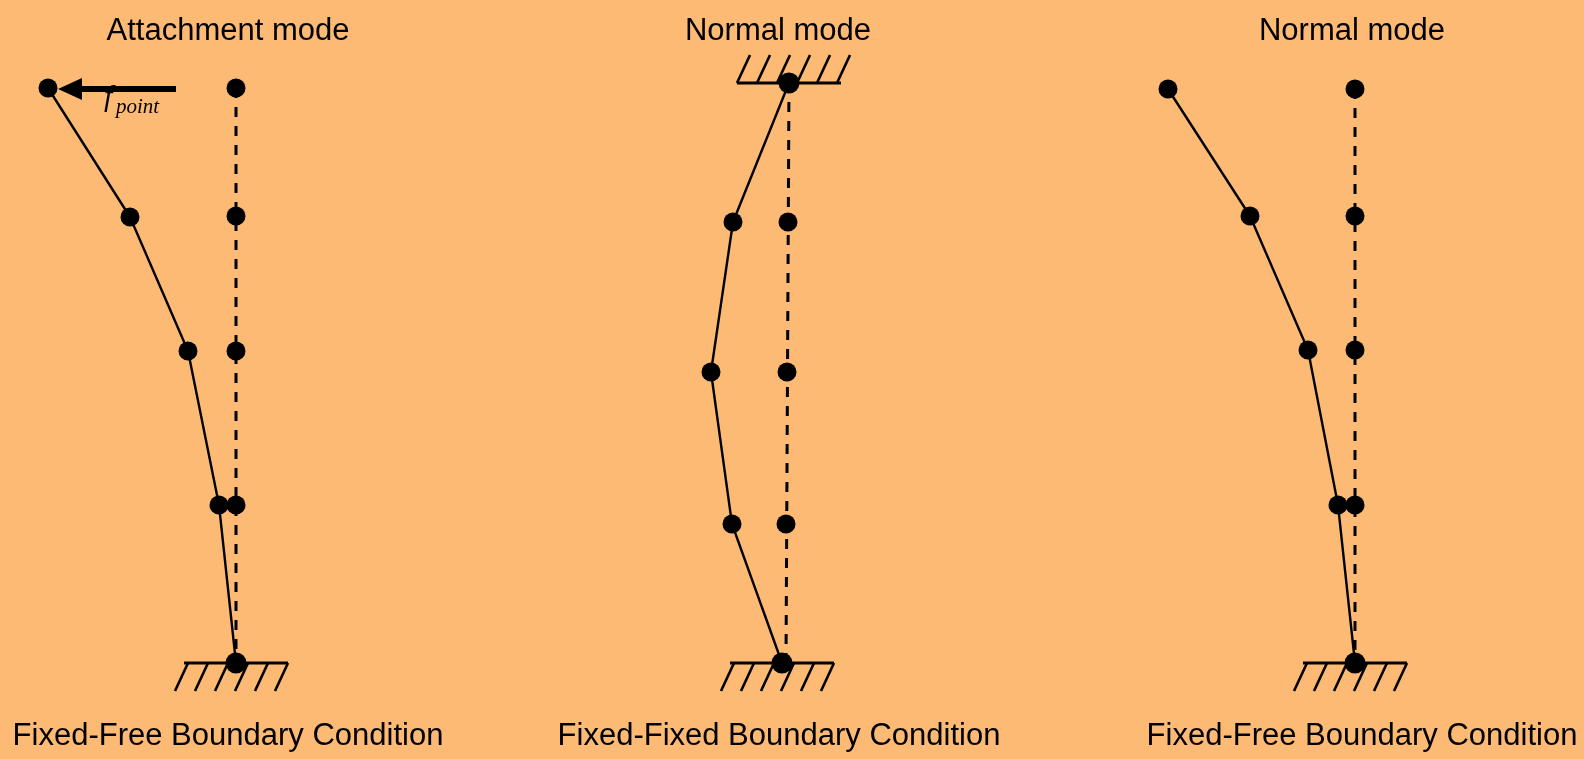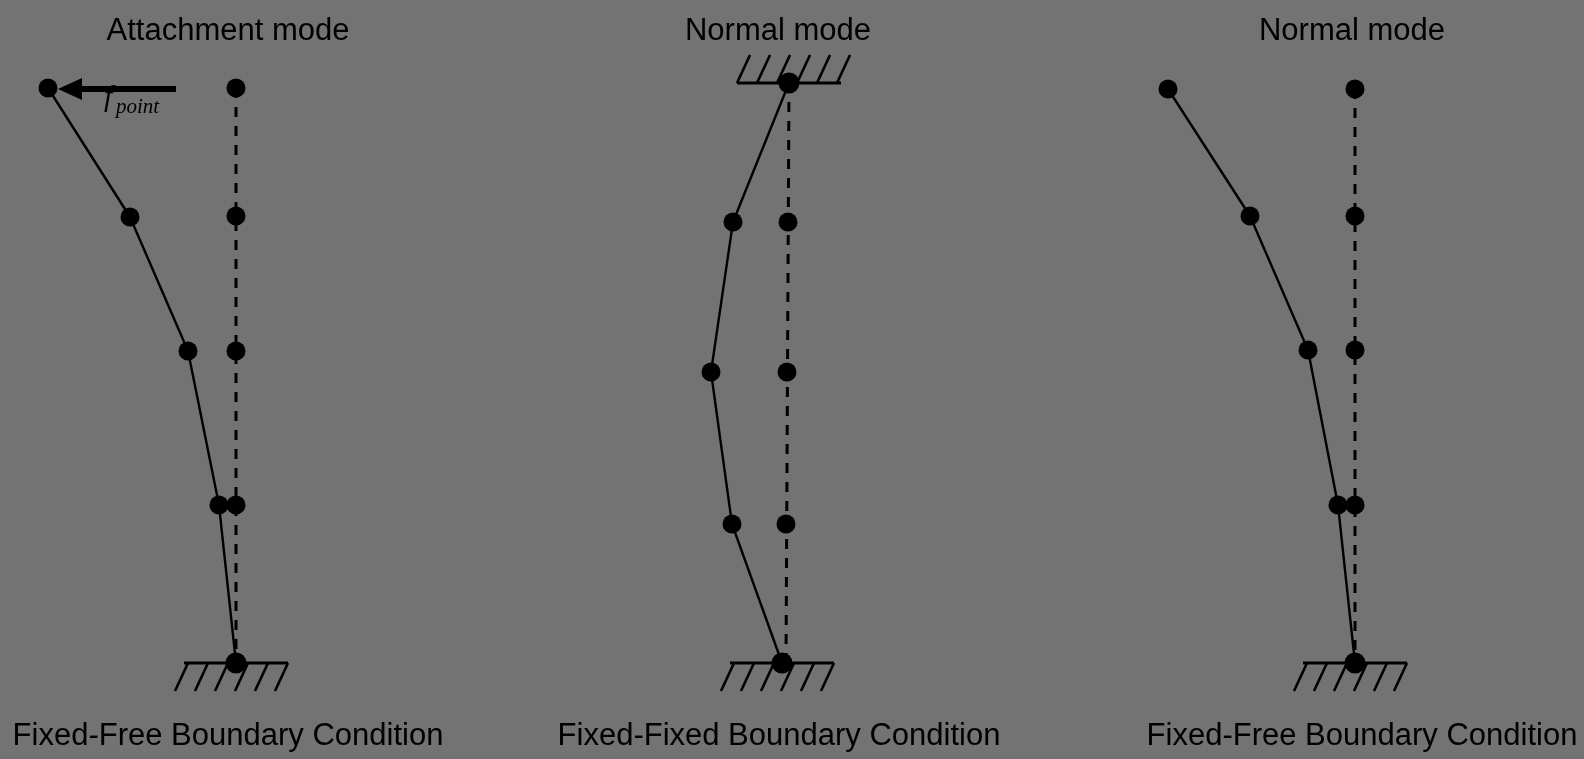--- a/index.html
+++ b/index.html
@@ -10,21 +10,21 @@
   body {
     width: 1584px;
     height: 759px;
     font-family: "Liberation Sans", sans-serif;
     overflow: hidden;
   }
   #figure {
     position: relative;
     width: 1584px;
     height: 759px;
-    background: #737373;
+    background: #fdba74;
   }
   svg.diagram {
     display: block;
     width: 1584px;
     height: 759px;
   }
   .panel-title {
     font-family: "Liberation Sans", sans-serif;
     font-size: 31px;
     fill: #000000;

